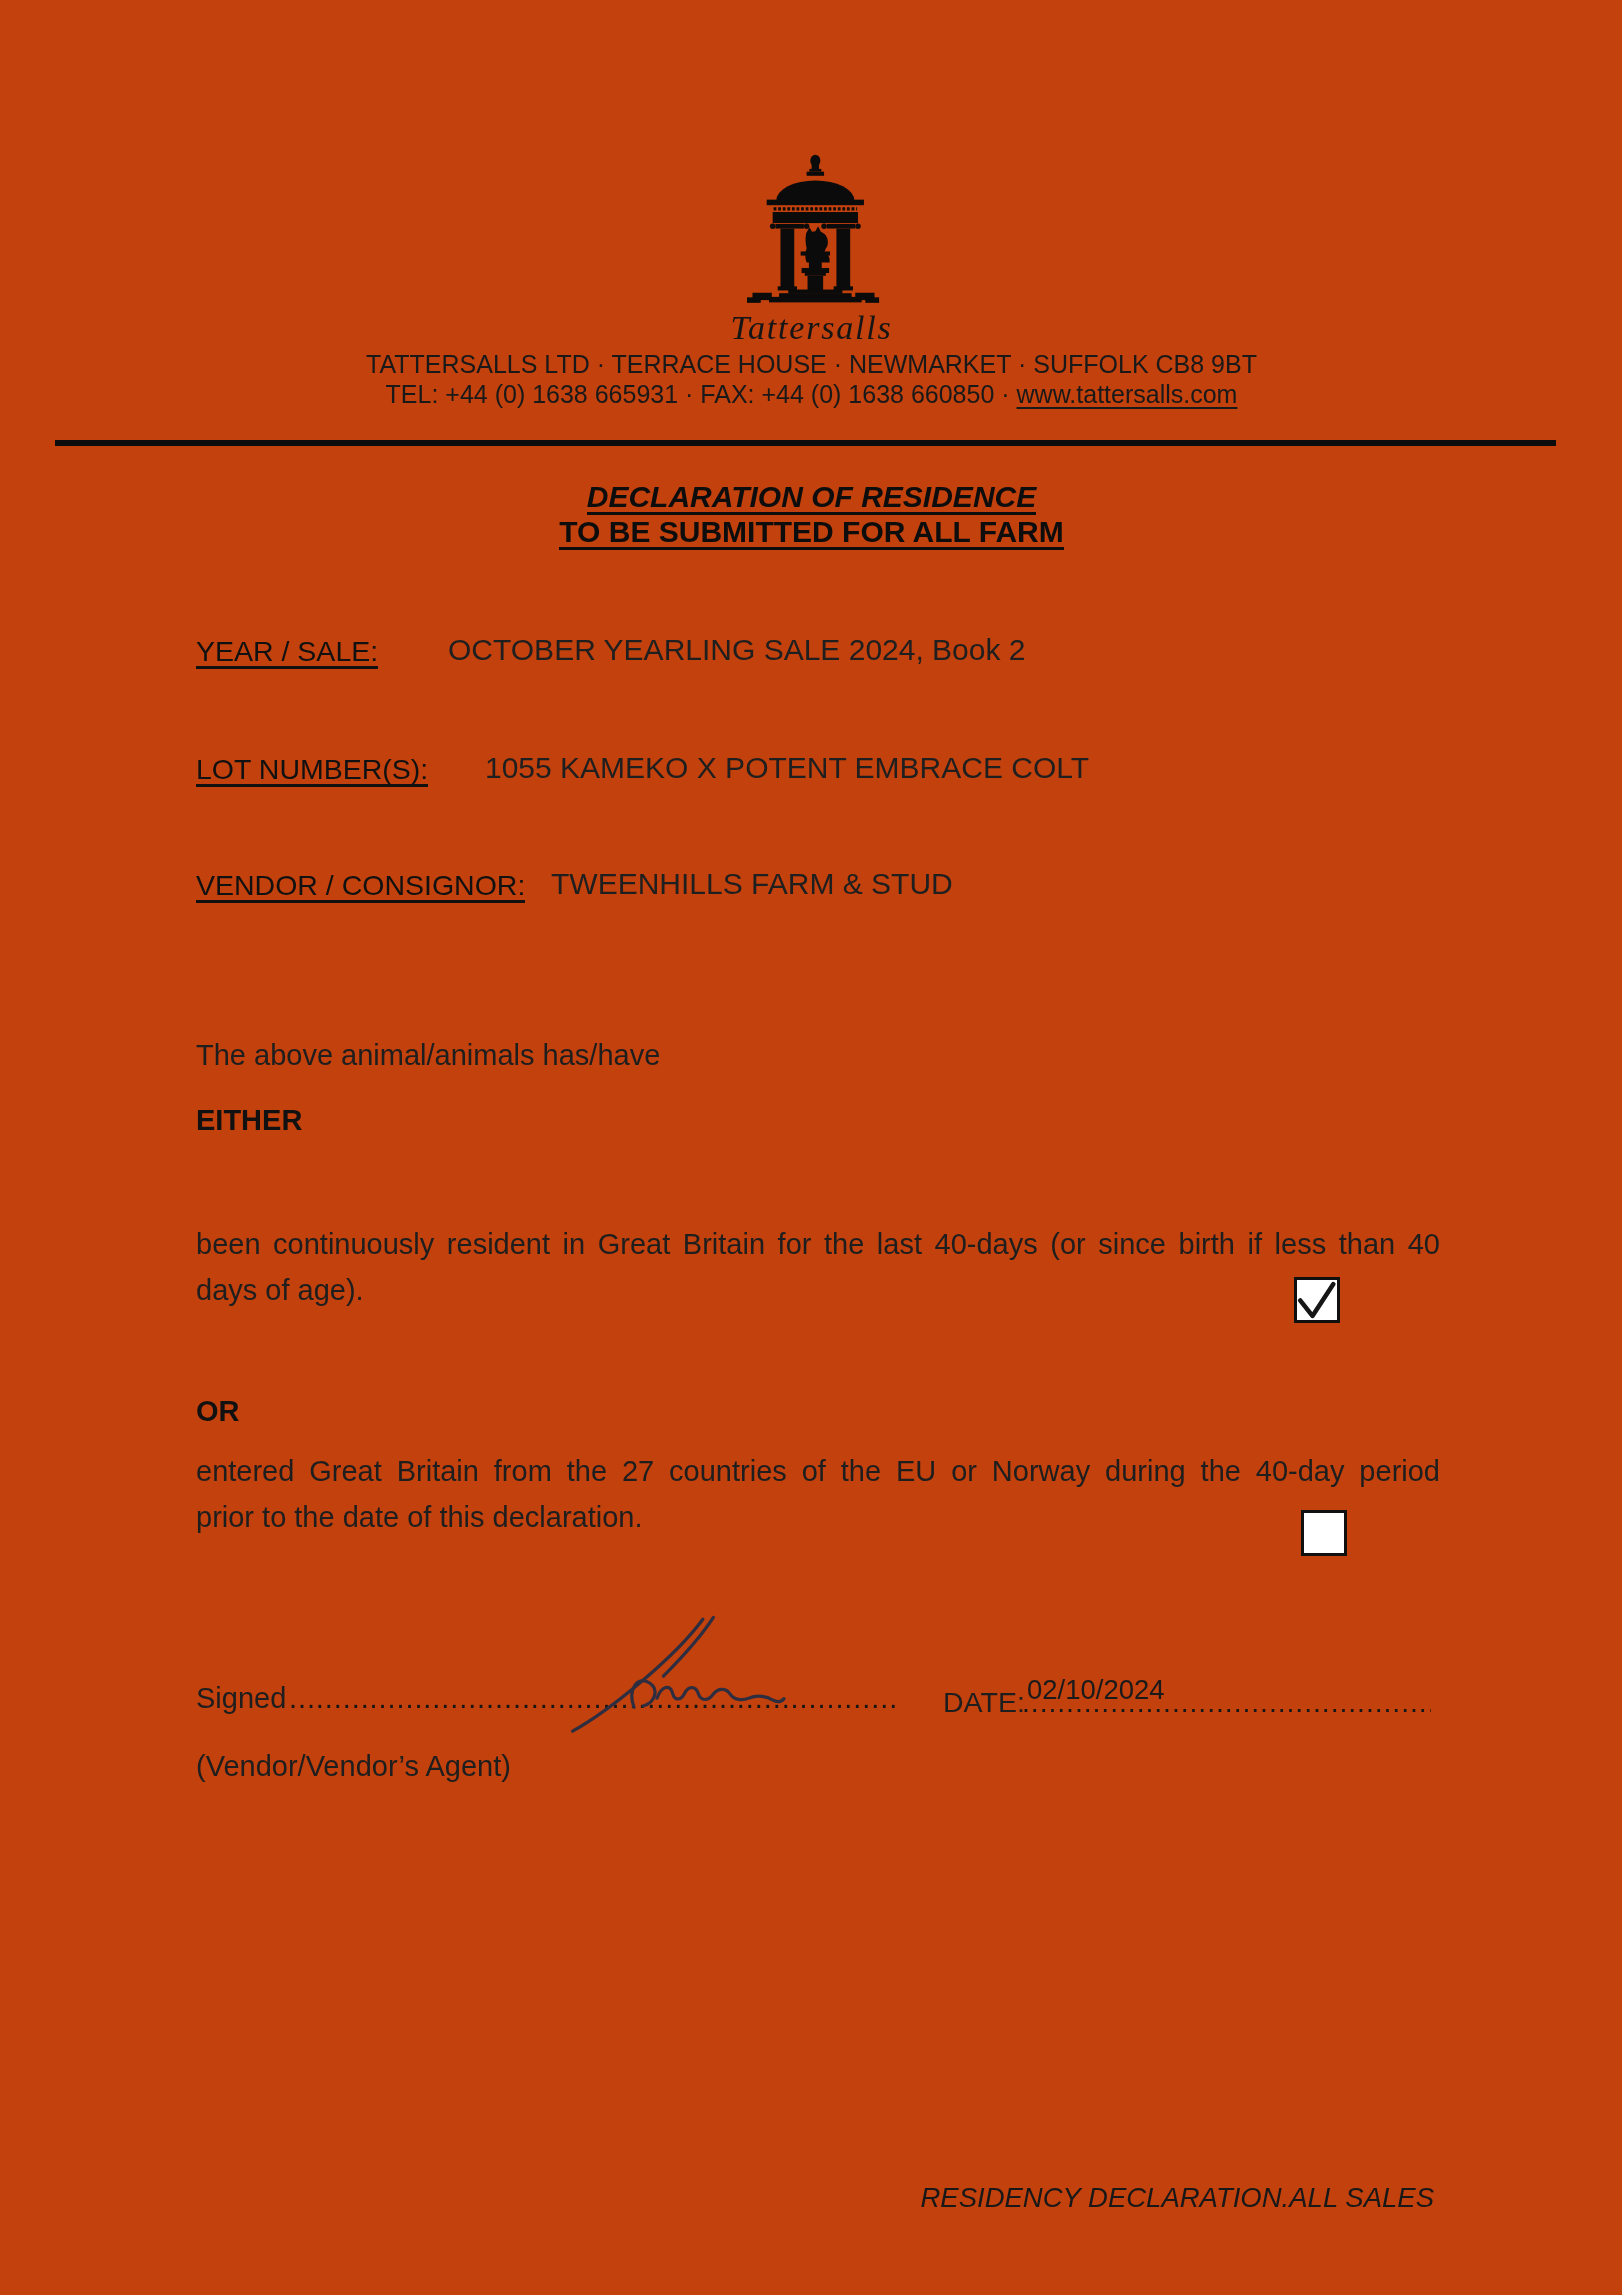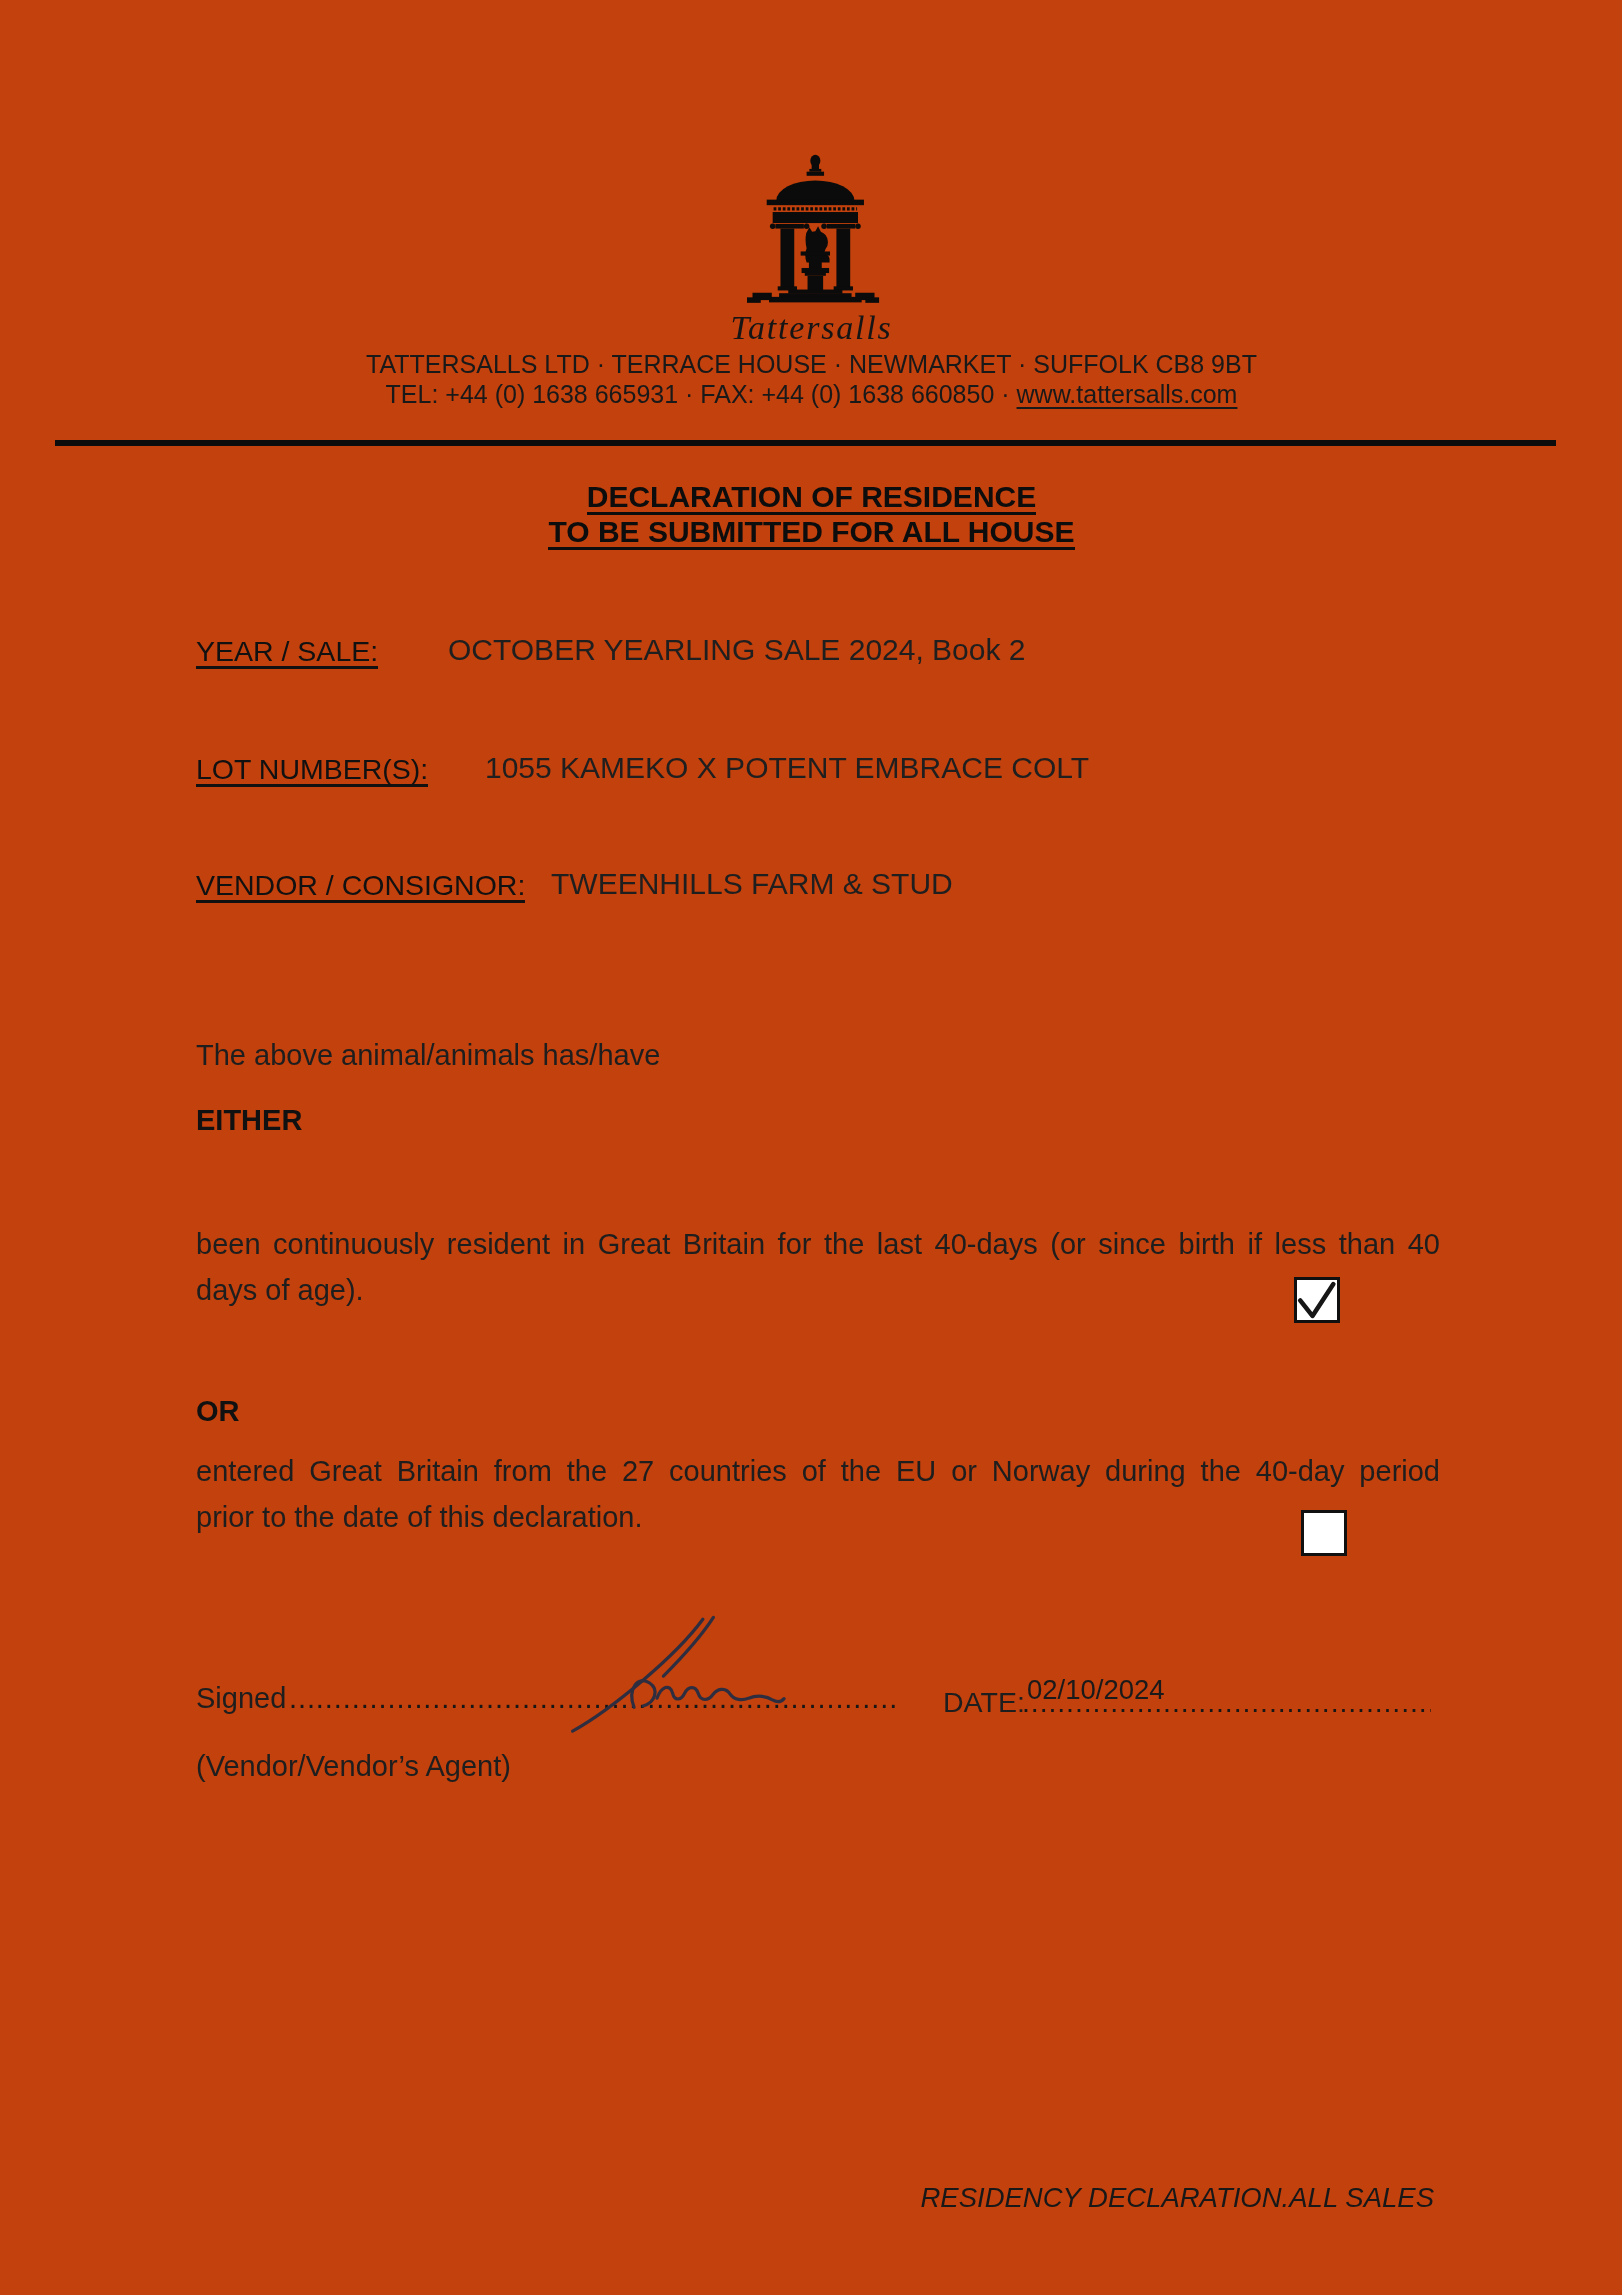--- a/index.html
+++ b/index.html
@@ -114,25 +114,25 @@
   <div class="abs center logo-name">Tattersalls</div>
 
   <div class="abs center addr" style="top:352px;">TATTERSALLS LTD · TERRACE HOUSE · NEWMARKET · SUFFOLK CB8 9BT</div>
 
   <div class="abs center addr" style="top:382px;">
     <span>TEL: +44 (0) 1638 665931 · FAX: +44 (0) 1638 660850 · </span><span class="link">www.tattersalls.com</span>
   </div>
 
   <div id="rule" class="abs"></div>
 
-  <div class="abs center title-line" style="top:482px;">
+  <div class="abs center title-line" style="top:482px;font-style:italic;">
     <span>DECLARATION OF RESIDENCE</span>
   </div>
   <div class="abs center title-line" style="top:517px;">
-    <span>TO BE SUBMITTED FOR ALL HOUSE</span>
+    <span>TO BE SUBMITTED FOR ALL FARM</span>
   </div>
 
   <div class="abs field-label" style="left:196px;top:637px;">
     <span>YEAR / SALE:</span>
   </div>
   <div class="abs field-value" style="left:448px;top:635px;">OCTOBER YEARLING SALE 2024, Book 2</div>
 
   <div class="abs field-label" style="left:196px;top:755px;">
     <span>LOT NUMBER(S):</span>
   </div>

